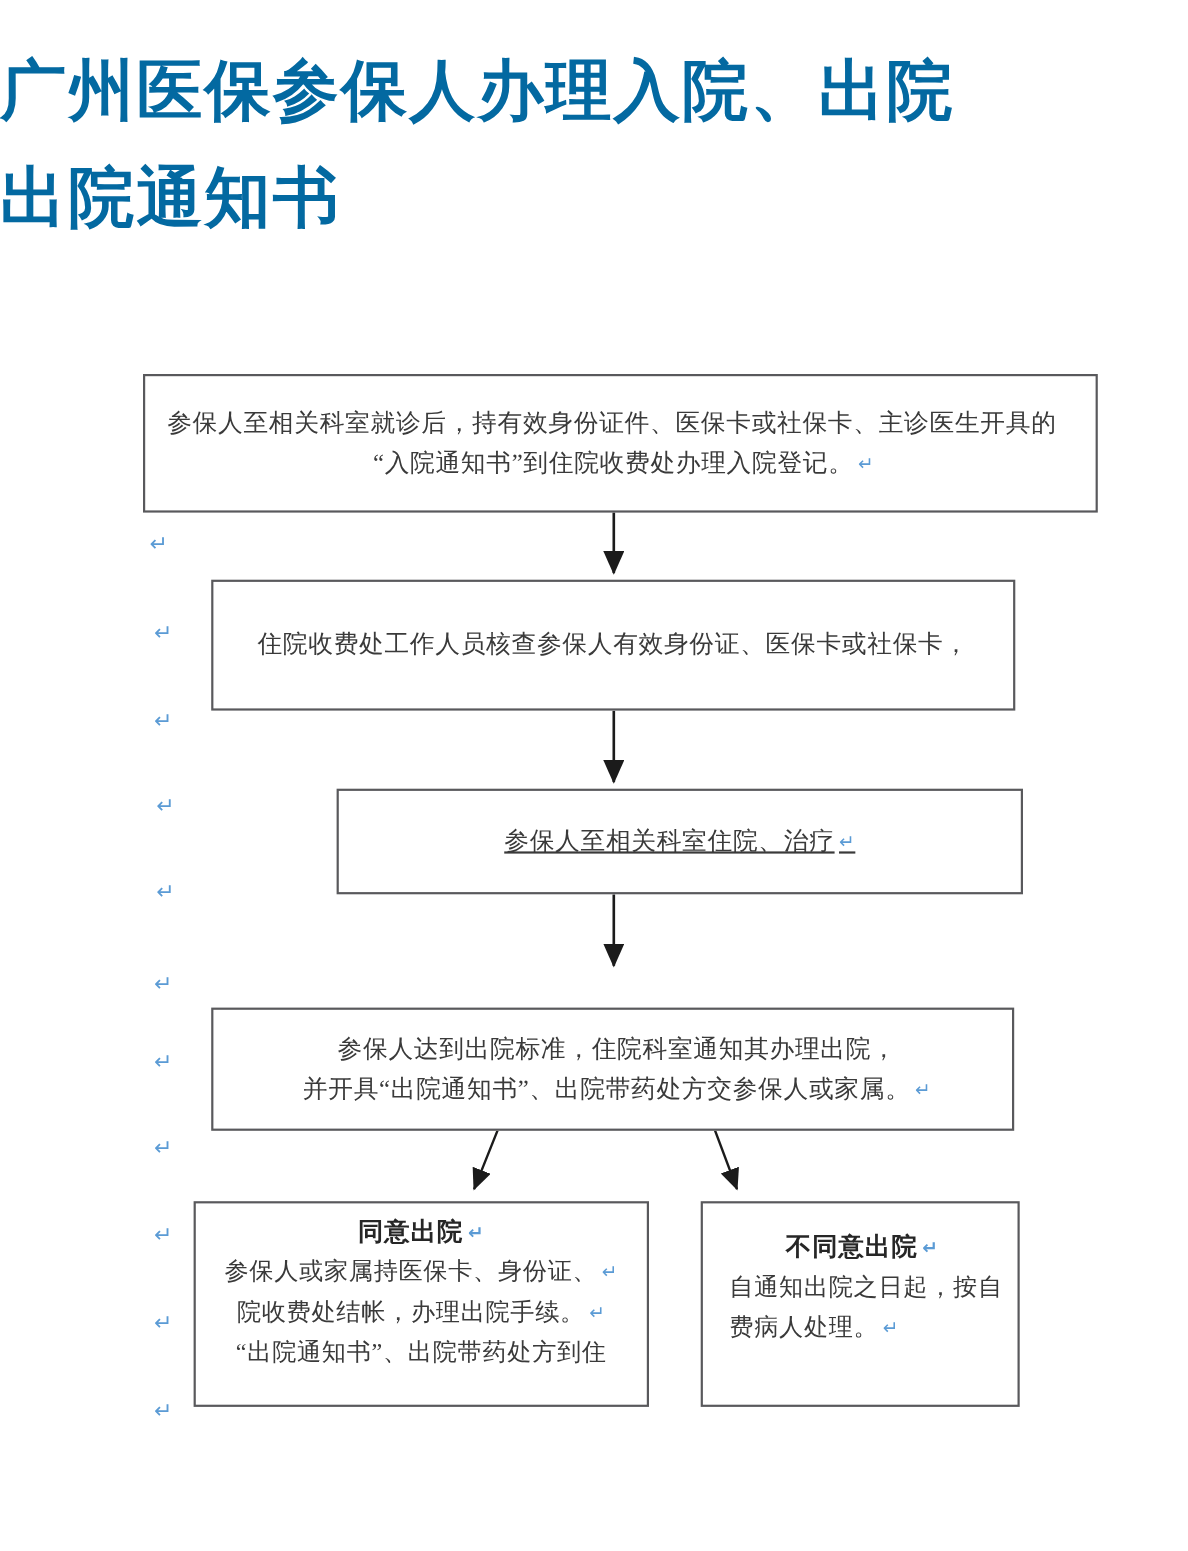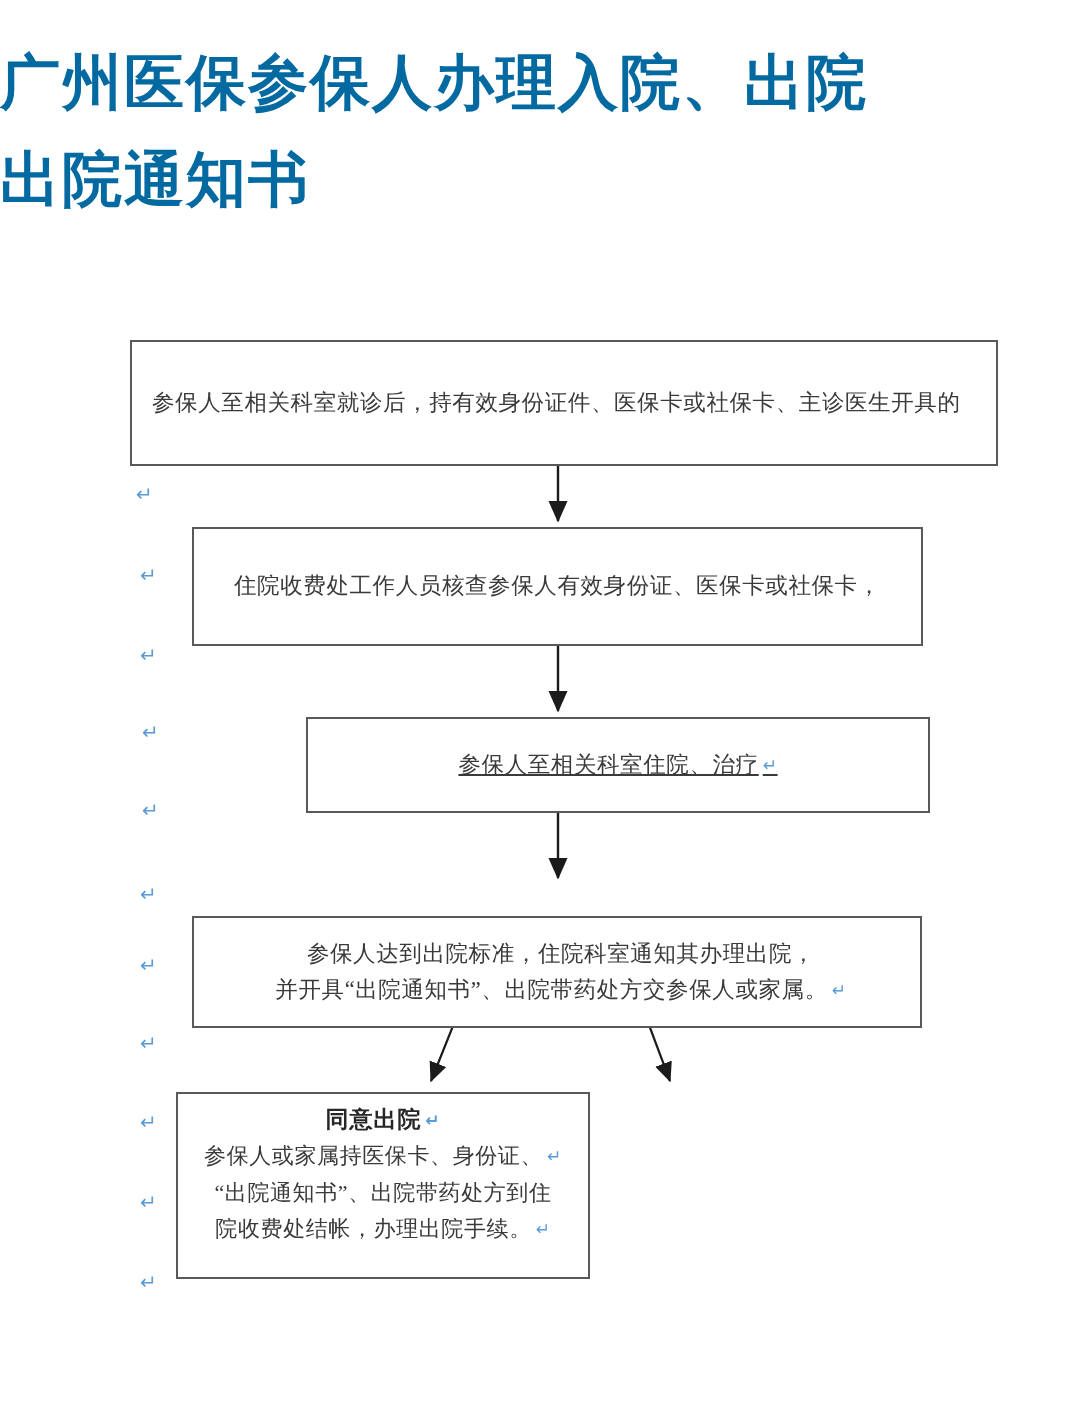--- a/index.html
+++ b/index.html
@@ -124,42 +124,48 @@
 
     <line x1="558" y1="813" x2="558" y2="878" stroke="#1b1b1b" stroke-width="2.4" marker-end="url(#ah)"></line>
 
     <line x1="463" y1="1001" x2="431" y2="1081" stroke="#1b1b1b" stroke-width="2.2" marker-end="url(#ah)"></line>
 
     <line x1="640" y1="1001" x2="670" y2="1081" stroke="#1b1b1b" stroke-width="2.2" marker-end="url(#ah)"></line>
   </svg>
 
   <div class="fbox" id="box1">
     <span class="ln">参保人至相关科室就诊后，持有效身份证件、医保卡或社保卡、主诊医生开具的</span>
+    <span class="ln center"><span>“入院通知书”到住院收费处办理入院登记。</span><span class="ip">↵</span></span>
   </div>
 
   <div class="fbox" id="box2">
     <span class="ln">住院收费处工作人员核查参保人有效身份证、医保卡或社保卡，</span>
   </div>
 
   <div class="fbox" id="box3">
     <span class="ln center"><span>参保人至相关科室住院、治疗</span><span class="ip">↵</span></span>
   </div>
 
   <div class="fbox" id="box4">
     <span class="ln center"><span>参保人达到出院标准，住院科室通知其办理出院，</span></span>
     <span class="ln center"><span>并开具“出院通知书”、出院带药处方交参保人或家属。</span><span class="ip">↵</span></span>
   </div>
 
   <div class="fbox" id="box5">
     <span class="boxhead"><span>同意出院</span><span class="ip">↵</span></span>
     <span class="ln center"><span>参保人或家属持医保卡、身份证、</span><span class="ip">↵</span></span>
+    <span class="ln center"><span>院收费处结帐，办理出院手续。</span><span class="ip">↵</span></span>
     <span class="ln center">“出院通知书”、出院带药处方到住</span>
-    <span class="ln center"><span>院收费处结帐，办理出院手续。</span><span class="ip">↵</span></span>
   </div>
 
+  <div class="fbox" id="box6">
+    <span class="boxhead"><span>不同意出院</span><span class="ip">↵</span></span>
+    <span class="ln">自通知出院之日起，按自</span>
+    <span class="ln"><span>费病人处理。</span><span class="ip">↵</span></span>
+  </div>
 
   <span class="pmark" style="left:136px; top:484px;">↵</span>
   <span class="pmark" style="left:140px; top:565px;">↵</span>
   <span class="pmark" style="left:140px; top:645px;">↵</span>
   <span class="pmark" style="left:142px; top:722px;">↵</span>
   <span class="pmark" style="left:142px; top:800px;">↵</span>
   <span class="pmark" style="left:140px; top:884px;">↵</span>
   <span class="pmark" style="left:140px; top:955px;">↵</span>
   <span class="pmark" style="left:140px; top:1033px;">↵</span>
   <span class="pmark" style="left:140px; top:1112px;">↵</span>

